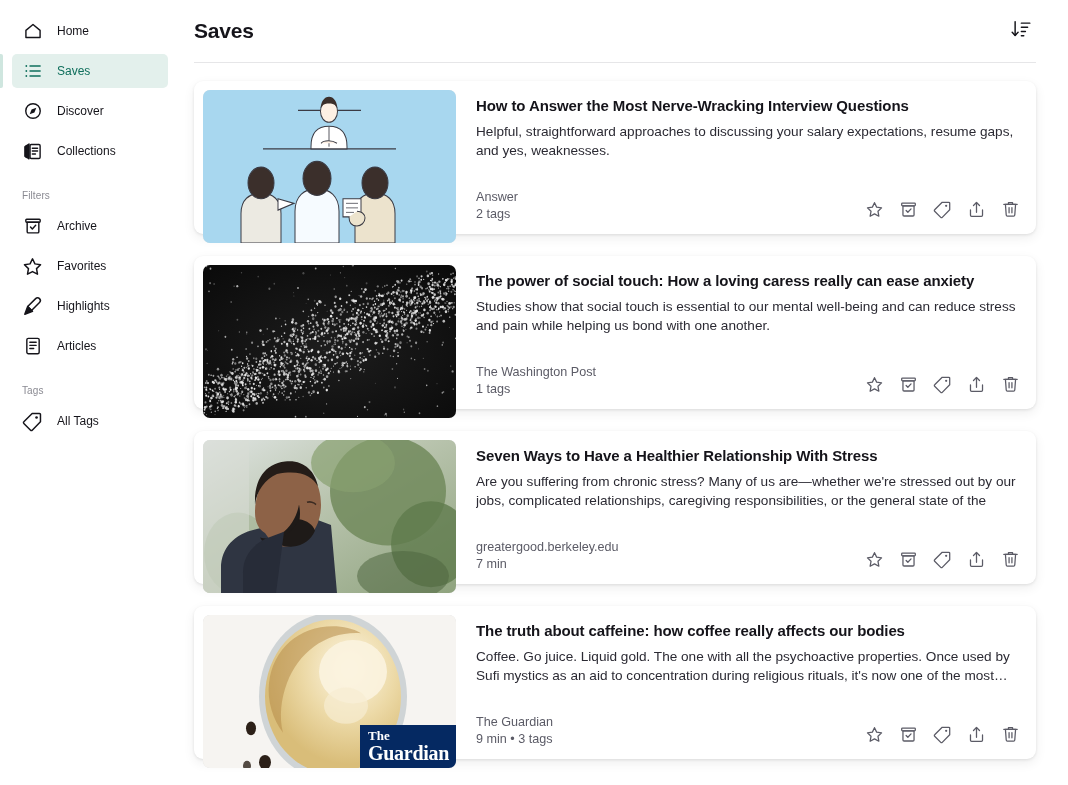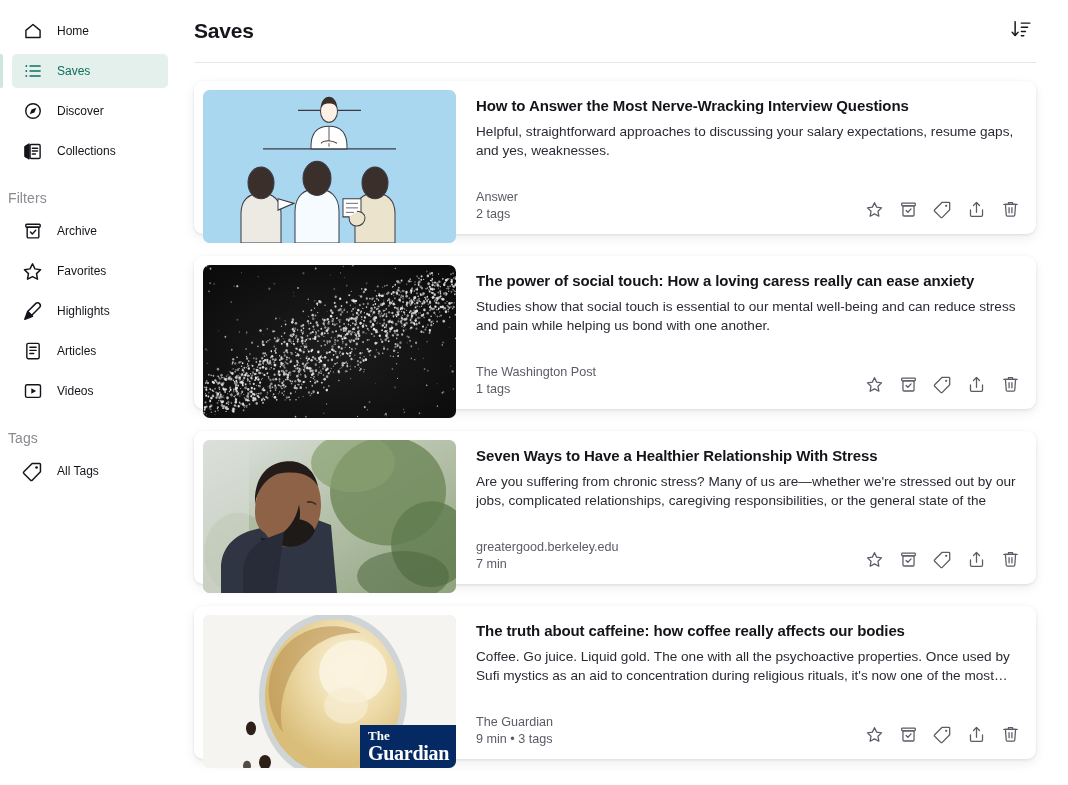--- a/index.html
+++ b/index.html
@@ -35,22 +35,22 @@
     background: #e3f0ec;
     color: #0f6f5c;
   }
   .nav-item.active::before {
     content: "";
     position: absolute; left: -12px; top: 0; bottom: 0;
     width: 3px; border-radius: 0 2px 2px 0;
     background: #cfe6df;
   }
   .section-label {
-    font-size: 14px; color: #8a8a92;
-    padding: 0 8px; margin: 22px 0 8px 0;
+    font-size: 10px; color: #8a8a92;
+    padding: 0 22px; margin: 22px 0 8px 0;
     letter-spacing: .1px;
   }
 
   
   .main { flex: 1; height: 785px; background: #ffffff; position: relative; overflow: hidden; }
   .topbar {
     height: 62px; padding: 0 32px 0 14px;
     display: flex; align-items: center; justify-content: space-between;
   }
   .page-title { font-size: 21px; font-weight: bold; color: #15141a; letter-spacing: -.2px; }
@@ -212,29 +212,20 @@
       <div class="nav-item">
         <span class="ic">
           <svg width="20" height="20" viewBox="0 0 24 24" fill="none" stroke="#15141a" stroke-width="1.7" stroke-linejoin="round" stroke-linecap="round">
             <rect x="4.6" y="2.8" width="14.8" height="18.4" rx="1.8"></rect>
             <path d="M8.2 7.4h7.6M8.2 11.2h7.6M8.2 15h4.6"></path>
           </svg>
         </span>
         <span>Articles</span>
       </div>
 
-      <div class="nav-item">
-        <span class="ic">
-          <svg width="20" height="20" viewBox="0 0 24 24" fill="none" stroke="#15141a" stroke-width="1.7" stroke-linejoin="round">
-            <rect x="3" y="4.4" width="18" height="15.2" rx="2"></rect>
-            <path d="M10 8.6 15.8 12 10 15.4z" fill="#15141a" stroke="none"></path>
-          </svg>
-        </span>
-        <span>Videos</span>
-      </div>
     </div>
 
     <div class="section-label">Tags</div>
 
     <div class="nav-group">
       <div class="nav-item">
         <span class="ic">
           <svg width="21" height="21" viewBox="0 0 24 24" fill="none" stroke="#15141a" stroke-width="1.7" stroke-linejoin="round">
             <path d="M11.6 2.9H20a1.1 1.1 0 0 1 1.1 1.1v8.4L11.7 21.9a1.3 1.3 0 0 1-1.9 0l-7.7-7.7a1.3 1.3 0 0 1 0-1.9z"></path>
             <circle cx="16.6" cy="7.4" r="1.5" fill="#15141a" stroke="none"></circle>

